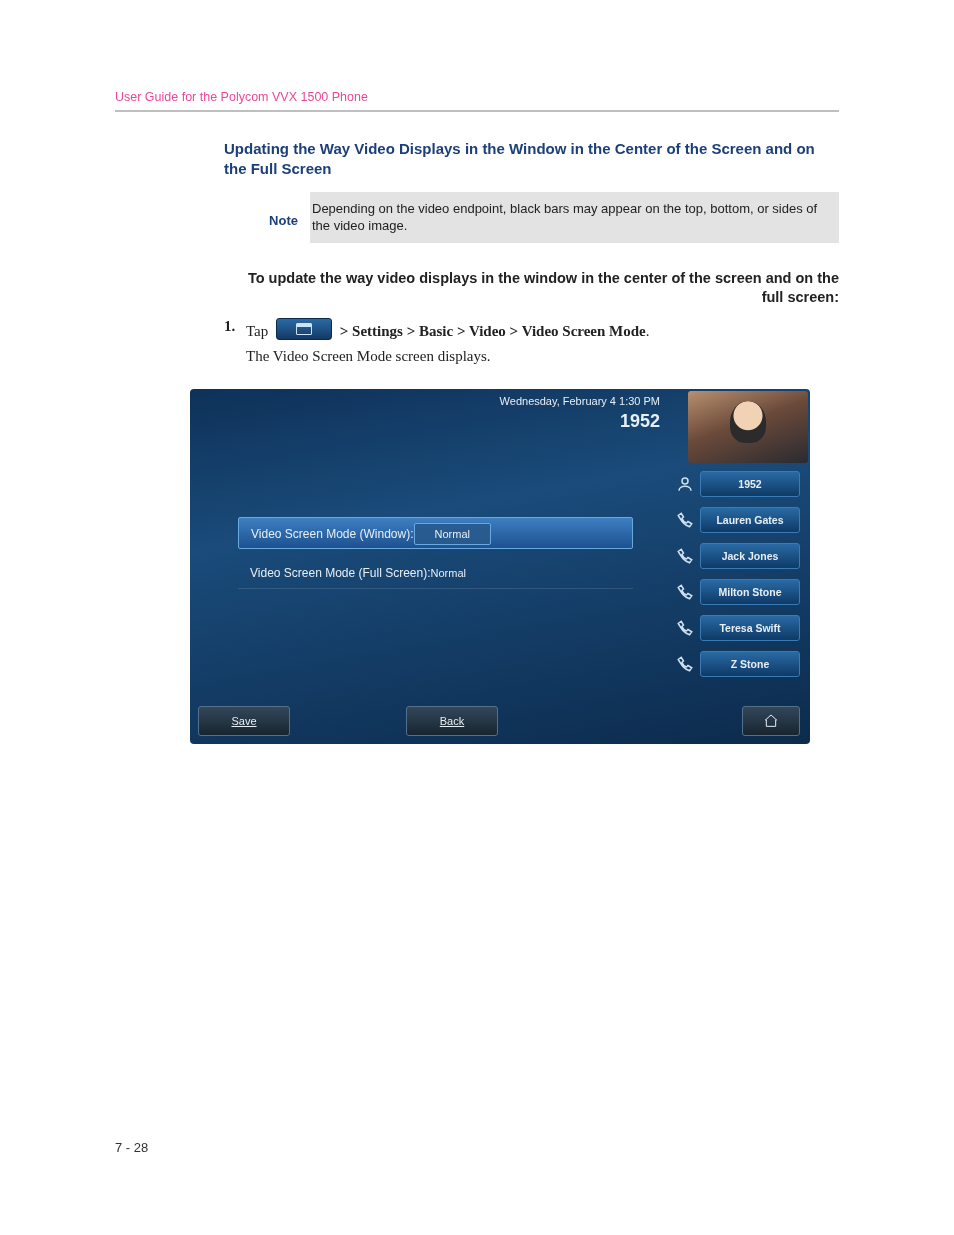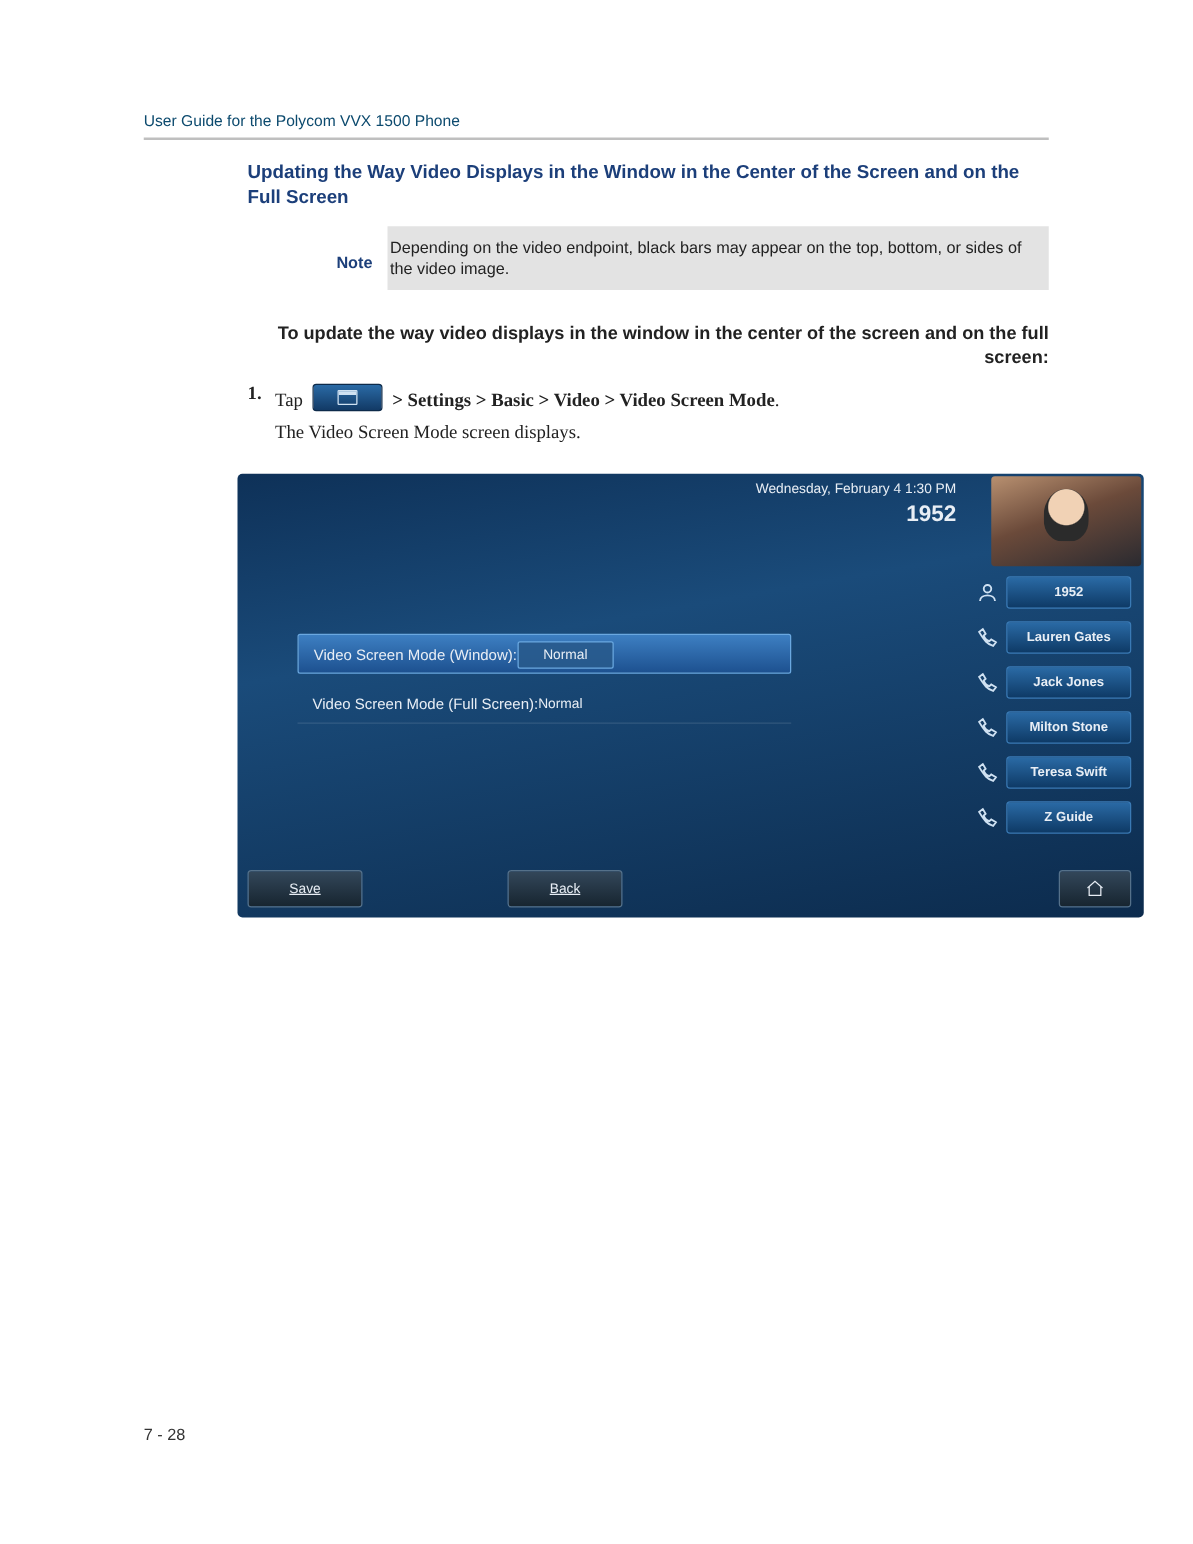--- a/index.html
+++ b/index.html
@@ -11,27 +11,27 @@
   }
   .page {
     width: 954px;
     height: 1235px;
     position: relative;
     box-sizing: border-box;
     padding: 90px 115px 0 115px;
   }
   .running-header {
     font-size: 12.5px;
-    color: #0c4a6e;
+    color: #ec4899;
     padding-bottom: 6px;
     border-bottom: 2px solid #bfbfbf;
-    margin-bottom: 16px;
+    margin-bottom: 27px;
   }
   .content-col {
-    margin-left: 83px;
+    margin-left: 109px;
   }
   .section-title {
     color: #1c3f7a;
     font-weight: bold;
     font-size: 15px;
     line-height: 1.35;
     margin-bottom: 10px;
     font-family: Arial, Helvetica, sans-serif;
   }
   .body-text {
@@ -105,21 +105,21 @@
   .step-follow {
     font-family: "Book Antiqua", Palatino, Georgia, serif;
     font-size: 15px;
     margin-left: 22px;
     margin-bottom: 24px;
   }
 
   
   .phone-shot {
     margin-left: 75px;
-    width: 725px;
+    width: 620px;
     height: 355px;
     background: linear-gradient(170deg, #0e3158 0%, #1a4b7a 35%, #0c2b4d 100%);
     border-radius: 4px;
     position: relative;
     font-family: Arial, sans-serif;
     color: #e8eef5;
     overflow: hidden;
   }
   .phone-statusbar {
     position: absolute;
@@ -333,21 +333,21 @@
       <div class="sd-row">
         <svg class="sd-icon" viewBox="0 0 24 24" fill="none" stroke="currentColor" stroke-width="2">
             <path d="M3 6c6 10 9 13 15 15l3-4-5-3-2 2c-3-1-5-3-6-6l2-2-3-5z"></path>
           </svg>
         <div class="sd-pill">Teresa Swift</div>
       </div>
       <div class="sd-row">
         <svg class="sd-icon" viewBox="0 0 24 24" fill="none" stroke="currentColor" stroke-width="2">
             <path d="M3 6c6 10 9 13 15 15l3-4-5-3-2 2c-3-1-5-3-6-6l2-2-3-5z"></path>
           </svg>
-        <div class="sd-pill">Z Guide</div>
+        <div class="sd-pill">Z Stone</div>
       </div>
     </div>
 
     <div class="softkey-bar">
       <div class="softkey">Save</div>
       <div class="softkey">Back</div>
     </div>
     <div class="home-btn">
       <svg viewBox="0 0 24 24">
           <path d="M3 11l9-8 9 8"></path>

